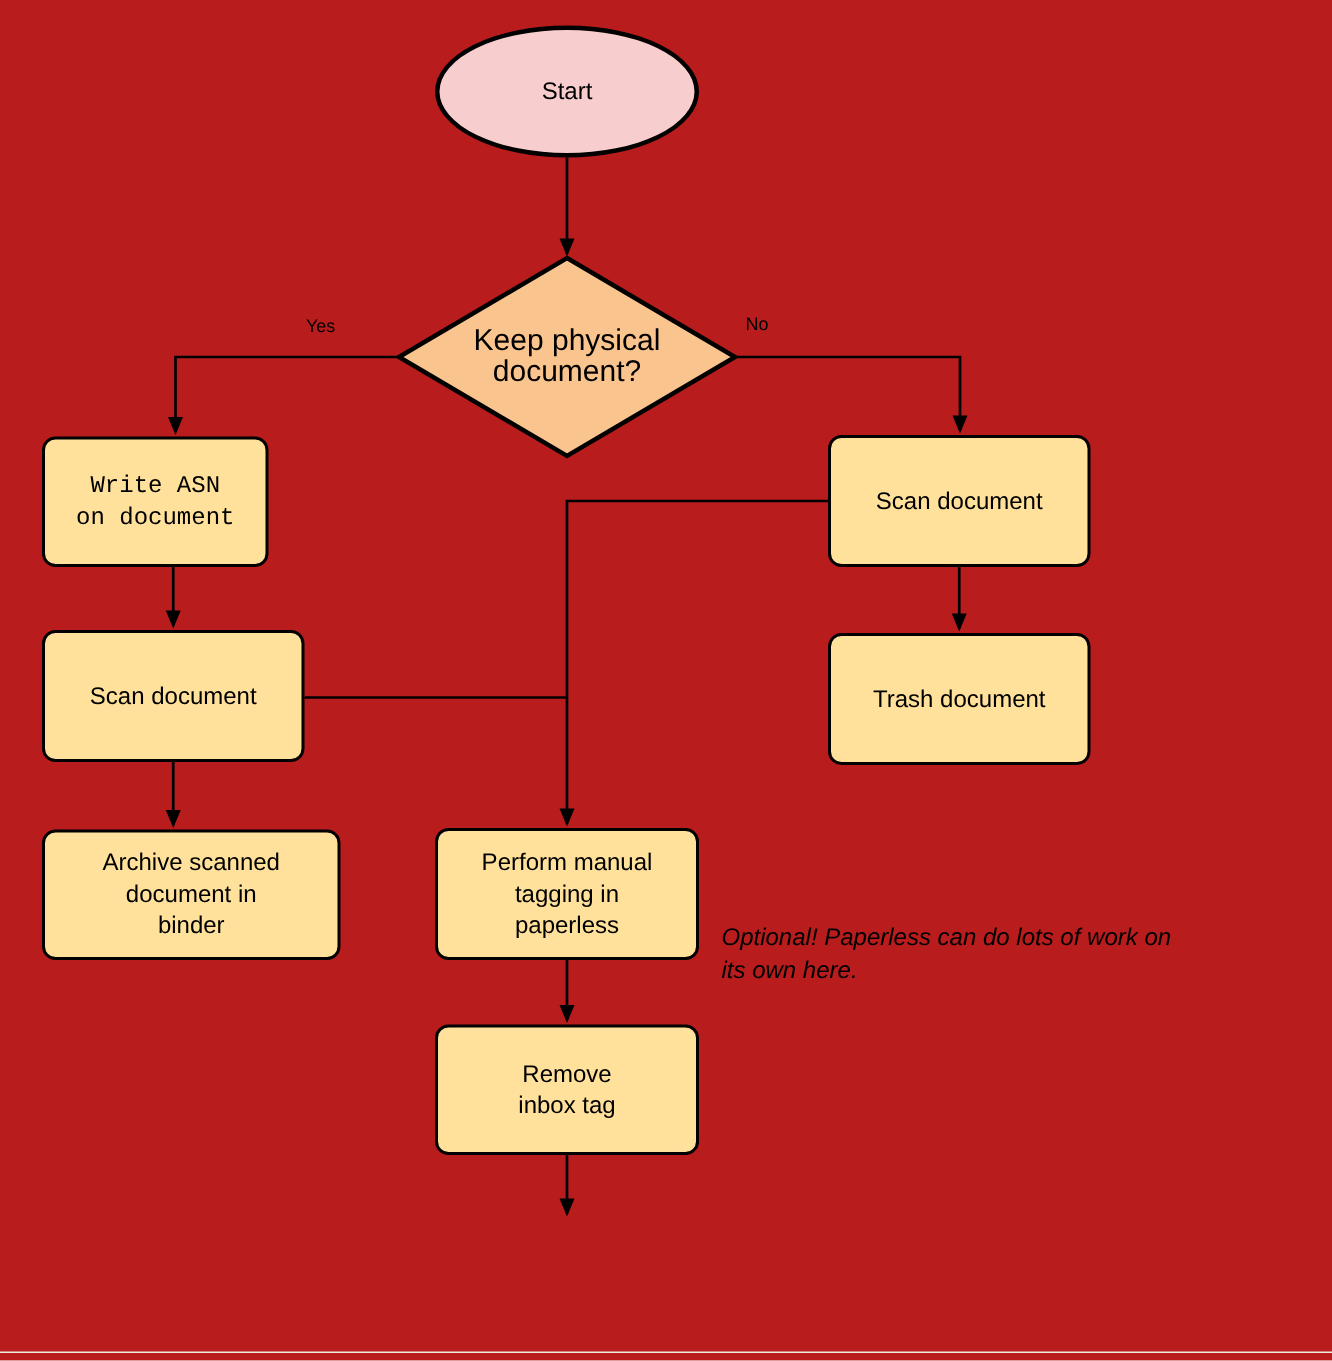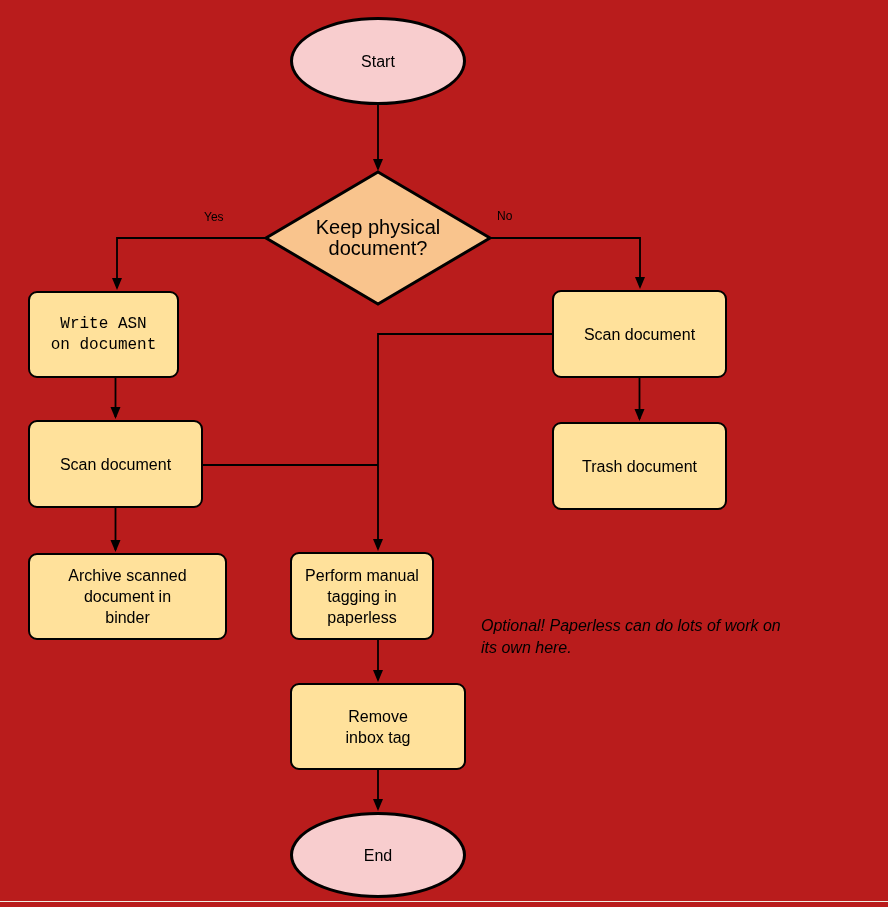--- a/index.html
+++ b/index.html
@@ -81,21 +81,21 @@
   
   #node-start        { left: 290px; top: 17px;  width: 176px; height: 88px; }
   #node-decision-label { position: absolute; left: 288px; top: 217px; width: 180px;
                          text-align: center; font-size: 20px; line-height: 21px;
                          white-space: pre-line; }
   #node-write-asn    { left: 28px;  top: 291px; width: 151px; height: 87px; font-family: Liberation Mono, monospace; }
   #node-scan-left    { left: 28px;  top: 420px; width: 175px; height: 88px; }
   #node-archive      { left: 28px;  top: 553px; width: 199px; height: 87px; }
   #node-scan-right   { left: 552px; top: 290px; width: 175px; height: 88px; }
   #node-trash        { left: 552px; top: 422px; width: 175px; height: 88px; }
-  #node-tagging      { left: 290px; top: 552px; width: 144px; height: 88px; }
+  #node-tagging      { left: 290px; top: 552px; width: 176px; height: 88px; }
   #node-remove-inbox { left: 290px; top: 683px; width: 176px; height: 87px; }
   #node-end          { left: 290px; top: 812px; width: 176px; height: 86px; }
   #label-yes { left: 204px; top: 208px; }
   #label-no  { left: 497px; top: 207px; }
 </style>
 </head>
 <body>
 
 <div id="canvas">
 
@@ -138,21 +138,20 @@
 
   <div class="node process" id="node-trash">Trash document</div>
 
   <div class="node process" id="node-tagging">Perform manual
 tagging in
 paperless</div>
 
   <div class="node process" id="node-remove-inbox">Remove
 inbox tag</div>
 
-  <div class="node terminal" id="node-end">End</div>
 
   <div class="edge-label" id="label-yes">Yes</div>
 
   <div class="edge-label" id="label-no">No</div>
 
   <div class="note">Optional! Paperless can do lots of work on
 its own here.</div>
 
   <div class="bottom-rule"></div>
 

